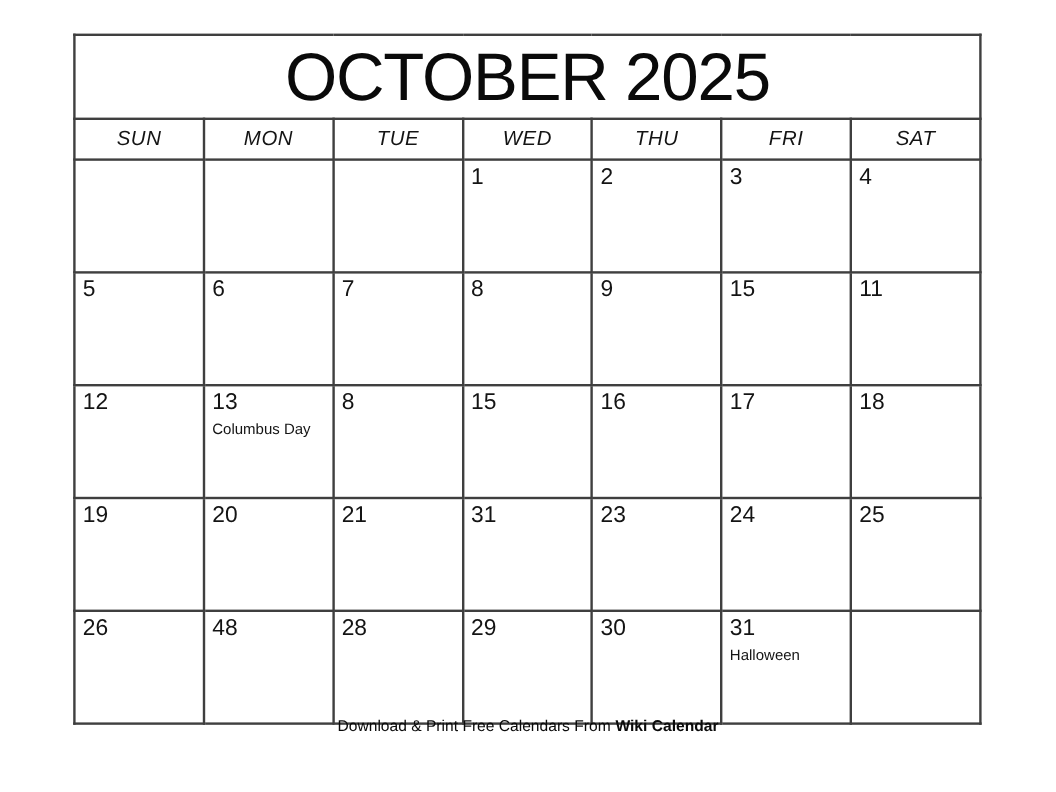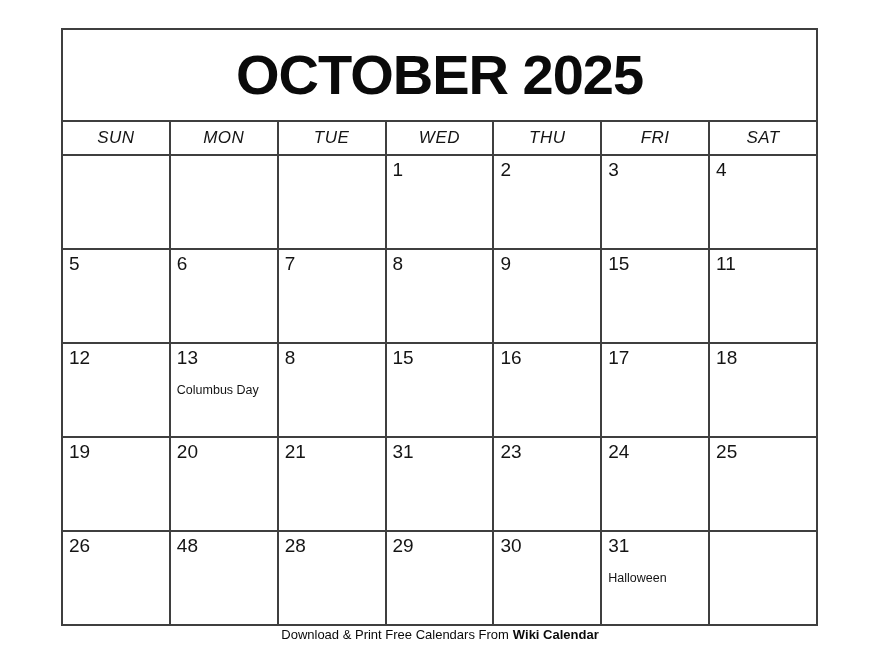--- a/index.html
+++ b/index.html
@@ -22,23 +22,23 @@
   table.calendar, table.calendar th, table.calendar td {
     border: 2px solid #3f3f3f;
   }
   .title-cell {
     height: 68px;
     text-align: center;
     vertical-align: middle;
     padding: 0;
   }
   .title-cell h1 {
-    margin: 11px;
+    margin: 0;
     font-size: 56px;
-    font-weight: bold;
+    font-weight: normal;
     letter-spacing: -1px;
     line-height: 68px;
     color: #0a0a0a;
     white-space: nowrap;
   }
   tr.weekday-row th {
     height: 32px;
     font-size: 17px;
     font-weight: normal;
     text-align: center;
@@ -54,30 +54,29 @@
     padding: 2px 4px 2px 6px;
   }
   .day {
     font-size: 19px;
     line-height: 24px;
     font-weight: normal;
   }
   .note {
     font-size: 12.5px;
     line-height: 15px;
-    margin-top: 13px;
+    margin-top: 3px;
   }
   .footer {
     position: absolute;
     left: 0; right: 0;
     top: 597px;
     text-align: center;
     font-size: 13px;
     color: #0a0a0a;
-    margin-top: 30px;
   }
   .footer .brand {
     font-weight: bold;
     margin-left: 4px;
   }
 </style>
 </head>
 <body>
 
 <table class="calendar">

